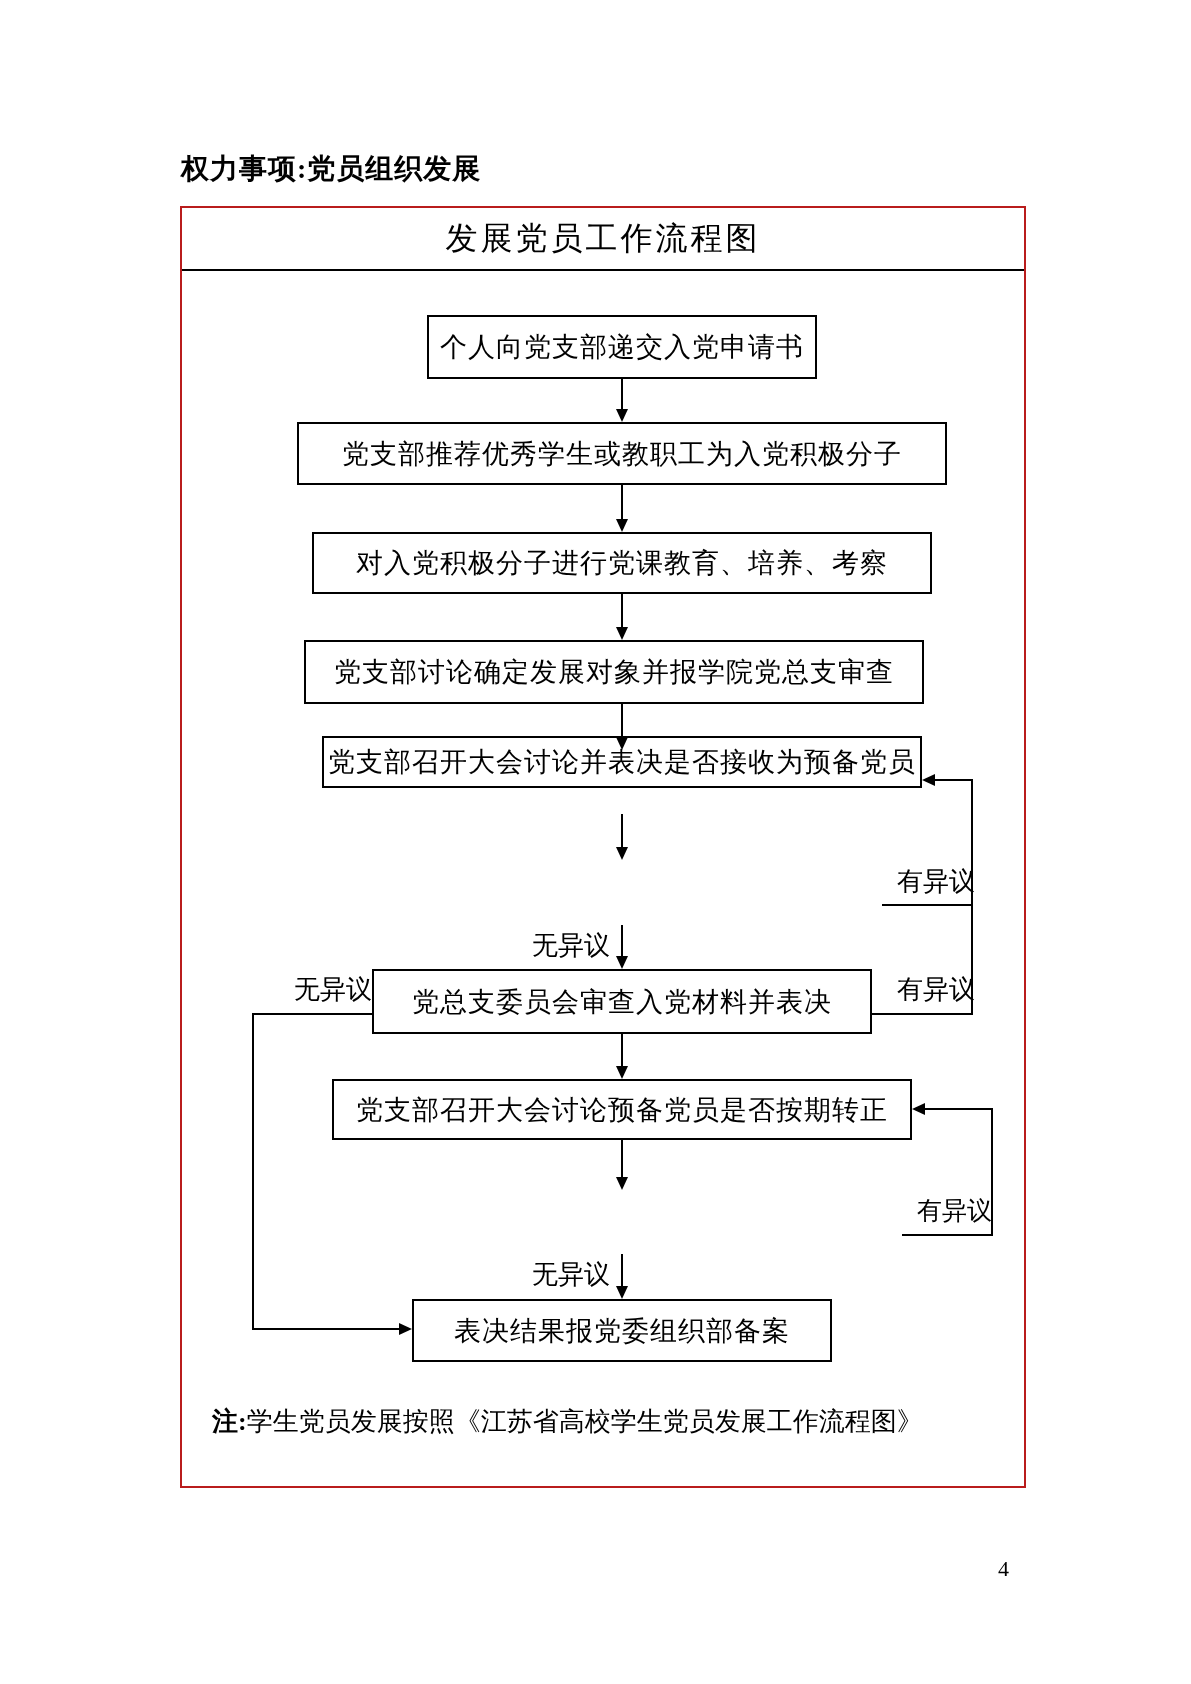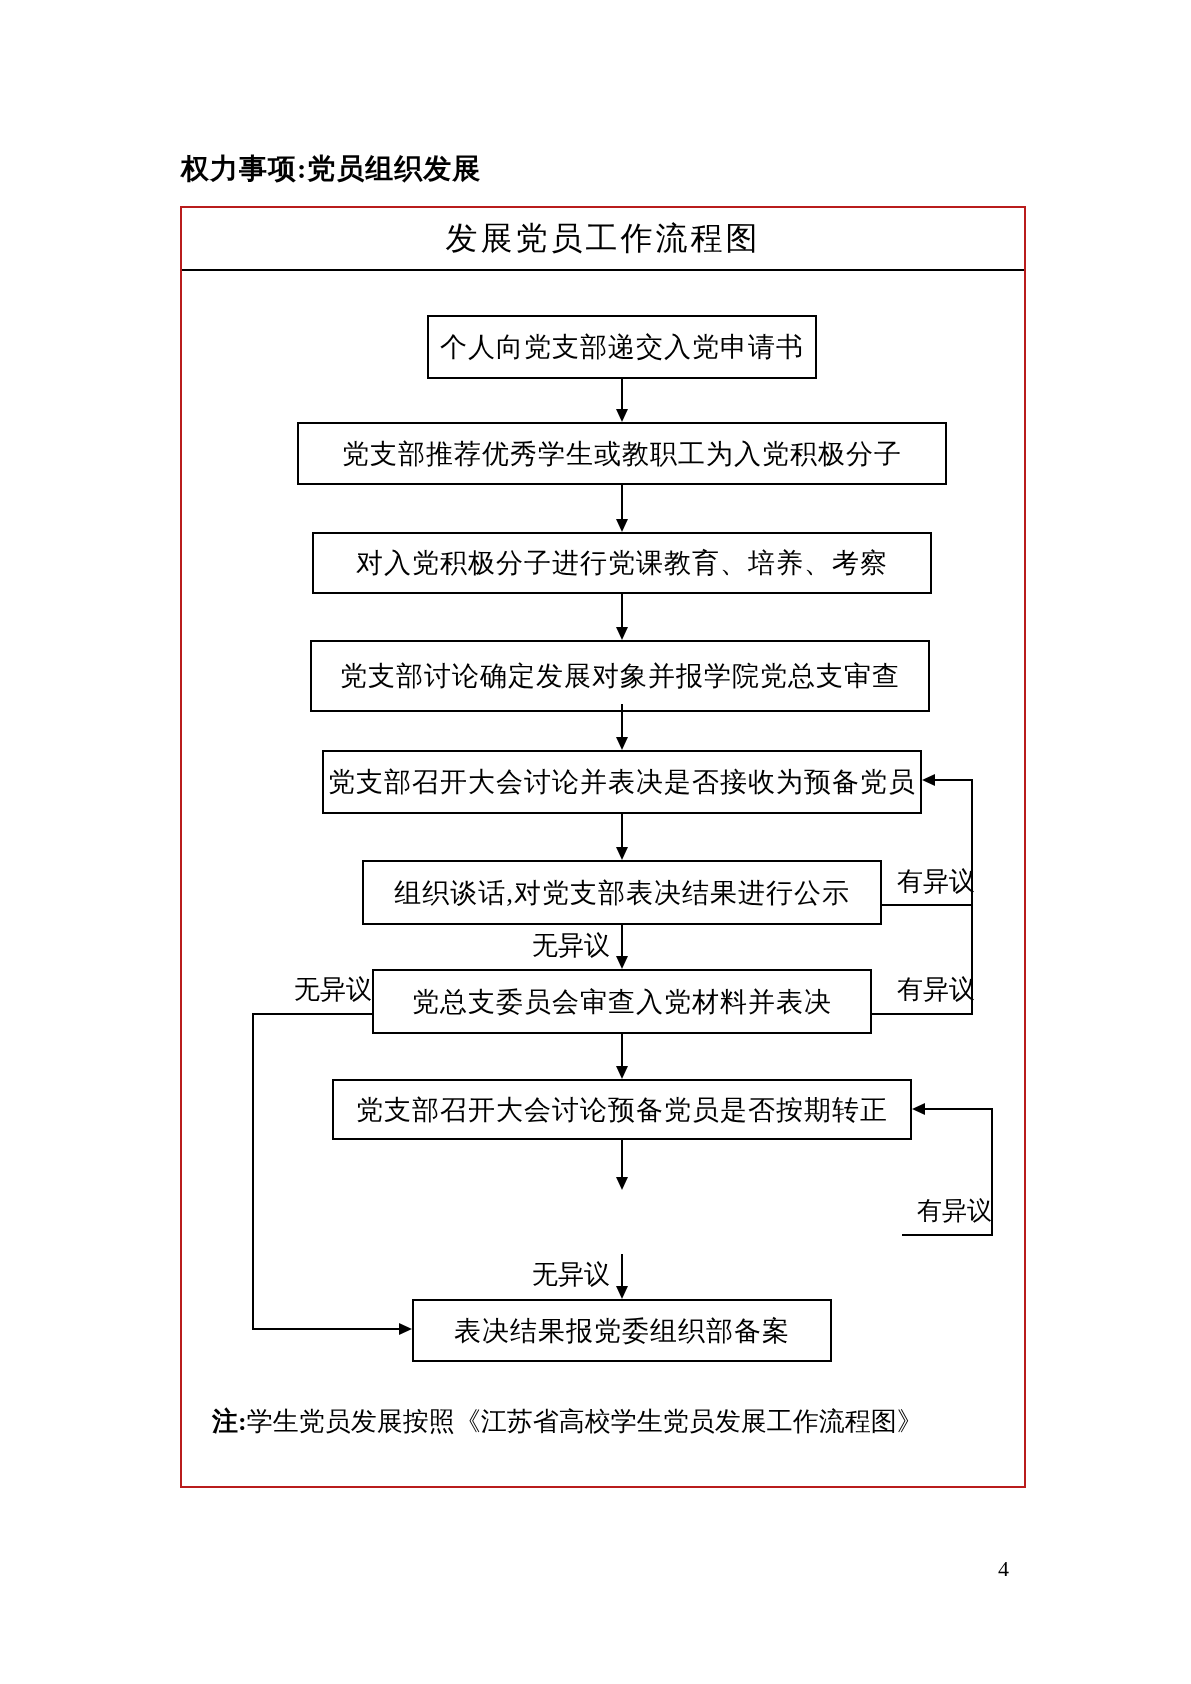--- a/index.html
+++ b/index.html
@@ -58,23 +58,22 @@
 
   <div class="heading">权力事项:党员组织发展</div>
 
   <div class="frame">
 
     <div class="title-band">发展党员工作流程图</div>
 
     <div class="node" style="left:245px;top:107px;width:390px;height:64px">个人向党支部递交入党申请书</div>
     <div class="node" style="left:115px;top:214px;width:650px;height:63px">党支部推荐优秀学生或教职工为入党积极分子</div>
     <div class="node" style="left:130px;top:324px;width:620px;height:62px">对入党积极分子进行党课教育、培养、考察</div>
-    <div class="node" style="left:128px;top:432px;width:620px;height:72px">党支部讨论确定发展对象并报学院党总支审查</div>
-    <div class="node" style="left:140px;top:542px;width:600px;height:64px">党支部召开大会讨论并表决是否接收为预备党员</div>
-    <div class="node" style="left:180px;top:652px;width:520px;height:65px">组织谈话,对党支部表决结果进行公示</div>
+    <div class="node" style="left:122px;top:432px;width:620px;height:64px">党支部讨论确定发展对象并报学院党总支审查</div>
+    <div class="node" style="left:140px;top:528px;width:600px;height:52px">党支部召开大会讨论并表决是否接收为预备党员</div>
     <div class="node" style="left:190px;top:761px;width:500px;height:65px">党总支委员会审查入党材料并表决</div>
     <div class="node" style="left:150px;top:871px;width:580px;height:61px">党支部召开大会讨论预备党员是否按期转正</div>
     <div class="node" style="left:230px;top:1091px;width:420px;height:63px">表决结果报党委组织部备案</div>
 
     <div class="vline" style="left:439px;top:171px;height:31px"></div>
     <div class="arr-down" style="left:434px;top:201px"></div>
 
     <div class="vline" style="left:439px;top:277px;height:35px"></div>
     <div class="arr-down" style="left:434px;top:311px"></div>
 

